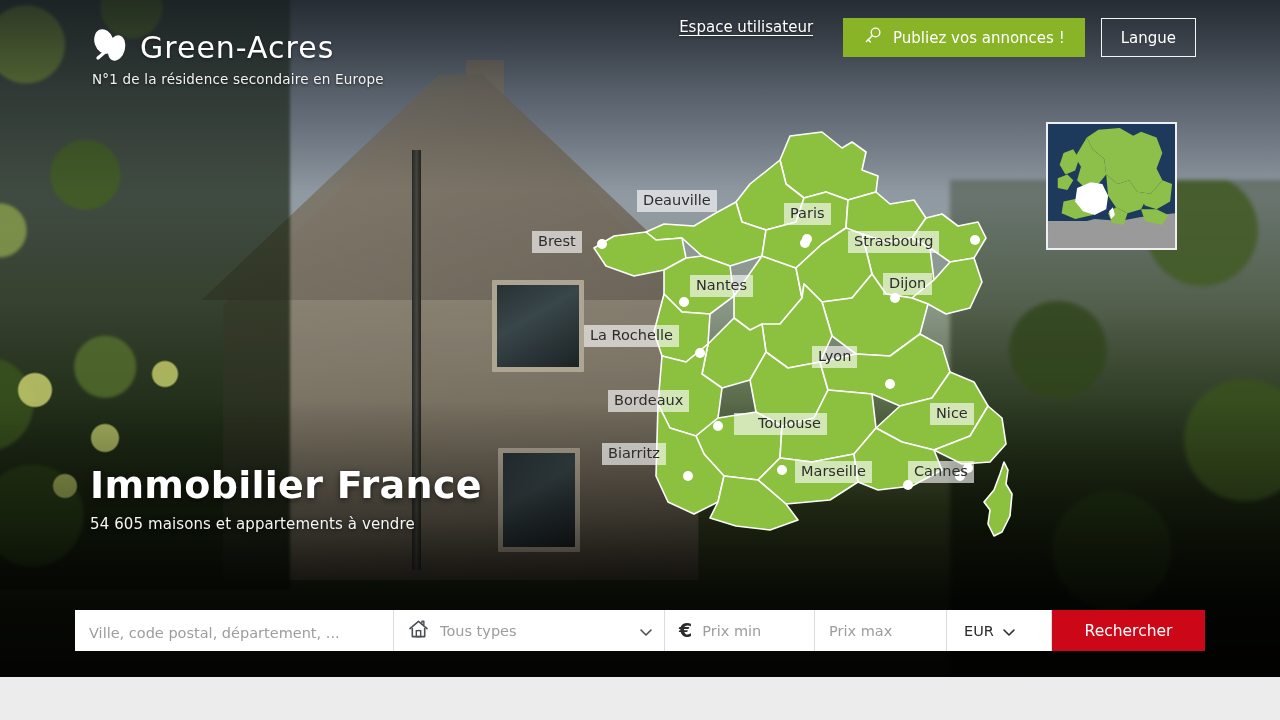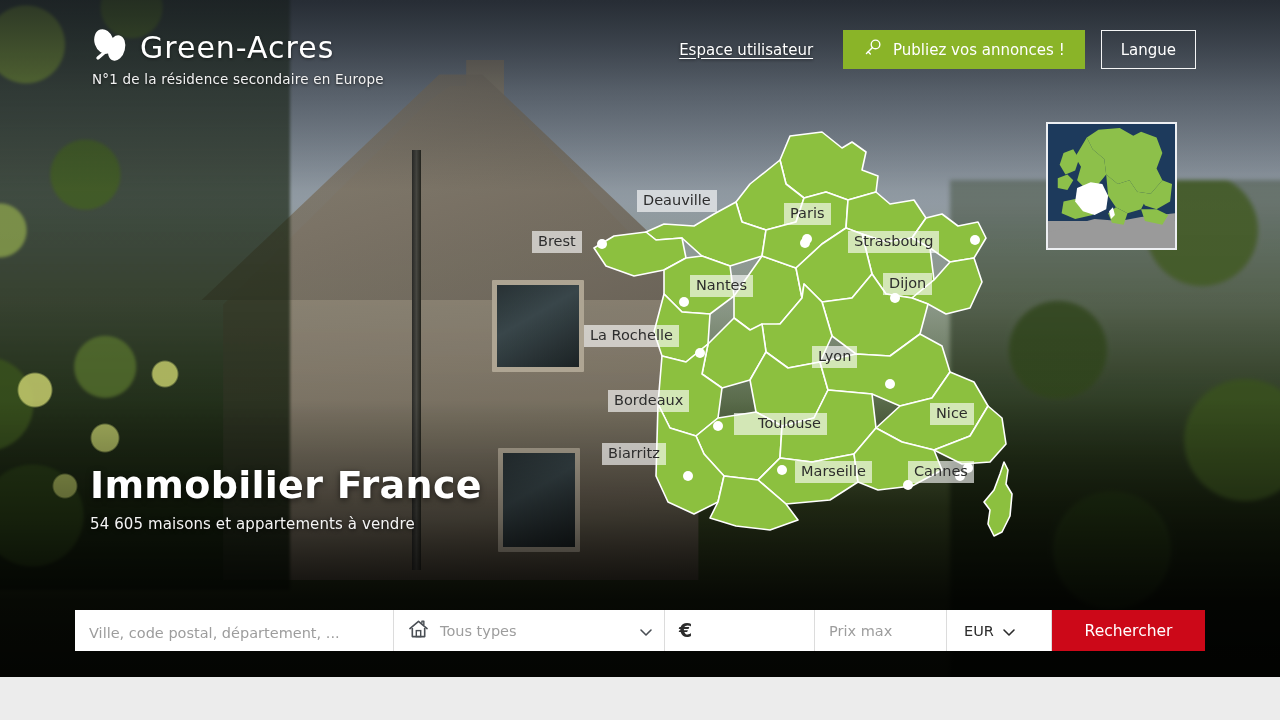--- a/index.html
+++ b/index.html
@@ -100,22 +100,22 @@
   .logo-mark{ width:36px; height:38px; position:relative; }
   .logo-name{
     color:#fff; font-size:30px; letter-spacing:1px; font-weight:400;
     text-shadow:0 1px 3px rgba(0,0,0,.5);
   }
   .brand-tag{
     margin-top:5px; color:#f2f2f2; font-size:13.5px; letter-spacing:.2px;
     text-shadow:0 1px 3px rgba(0,0,0,.7);
   }
   .nav{
-    position:absolute; right:84px; top:30px;
-    display:flex; align-items:center; gap:16px;
+    position:absolute; right:84px; top:18px;
+    display:flex; gap:16px;
   }
   .nav-link{
     color:#fff; font-size:15px; text-decoration:underline;
     text-underline-offset:3px; cursor:pointer;
     text-shadow:0 1px 3px rgba(0,0,0,.6);
     margin-right:14px;
   }
   .btn-publish{
     display:flex; align-items:center; gap:11px;
     background:#8ab428; color:#fff; font-size:15px;
@@ -349,20 +349,21 @@
       <span class="type-label">Tous types</span>
       <span class="chev">
         <svg viewBox="0 0 14 14" width="14" height="14">
           <path d="M2 5 L7 10 L12 5" fill="none" stroke="#4a4f55" stroke-width="1.6" stroke-linecap="round" stroke-linejoin="round"></path>
         </svg>
       </span>
     </div>
 
     <div class="sf f-pmin">
       <span class="eur">€</span>
+      <input type="text" placeholder="Prix min" style="">
     </div>
 
     <div class="sf f-pmax">
       <input type="text" placeholder="Prix max" style="">
     </div>
 
     <div class="sf f-cur">
       <span class="cur-label">EUR</span>
       <span class="chev">
         <svg viewBox="0 0 14 14" width="14" height="14">

